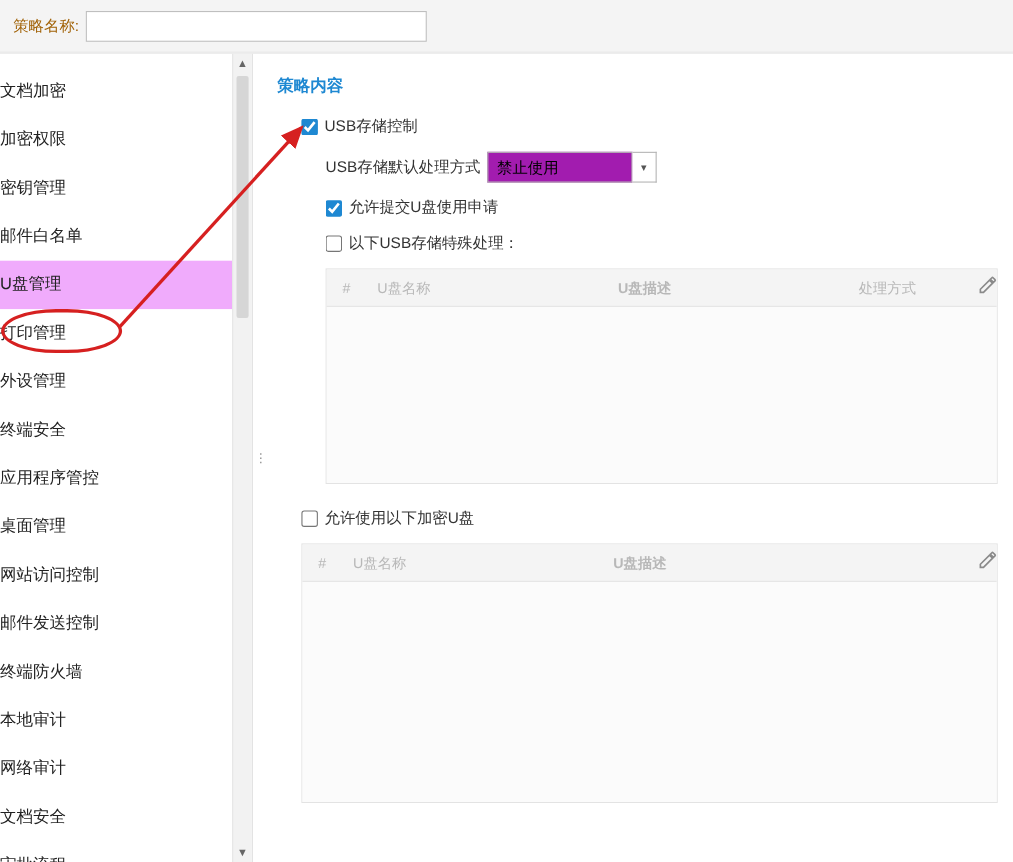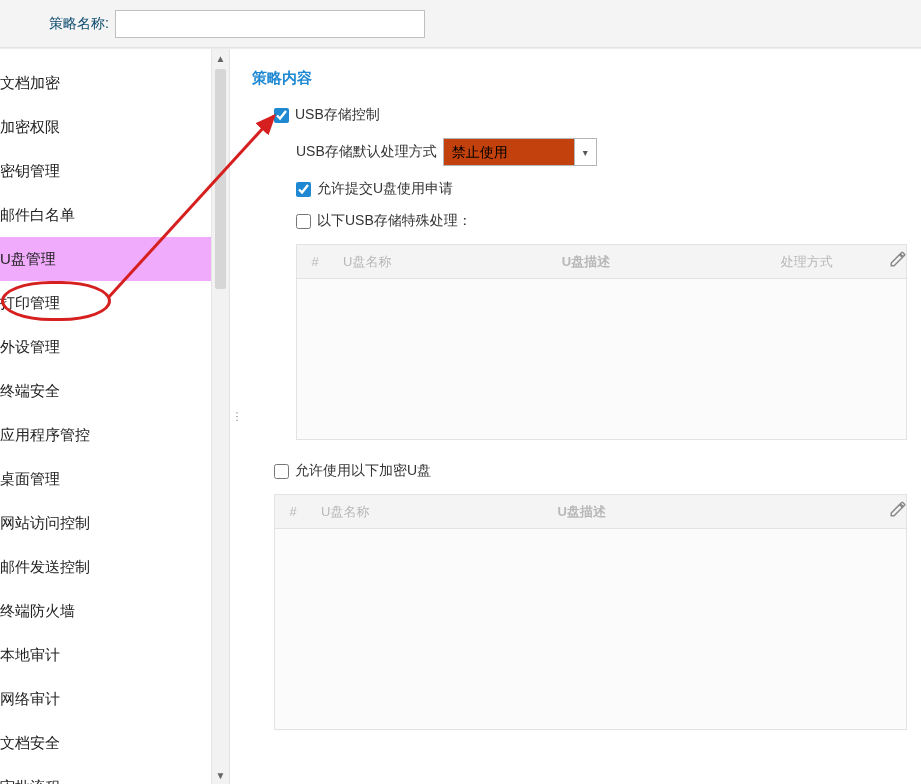--- a/index.html
+++ b/index.html
@@ -14,21 +14,21 @@
 
   
   .top-strip {
     height: 48px;
     background: #f4f4f4;
     border-bottom: 1px solid #e3e3e3;
     display: flex;
     align-items: center;
     padding: 0 12px;
   }
-  .top-label { font-size: 14px; color: #0c4a6e; margin-right: 6px; margin-left: 37px; }
+  .top-label { font-size: 14px; color: #a16207; margin-right: 6px; }
   .policy-input {
     width: 310px; height: 28px;
     border: 1px solid #bfbfbf;
     background: #fff;
     padding: 0 6px;
     font-size: 14px;
   }
 
   
   .body-row {
@@ -114,21 +114,21 @@
     accent-color: #1e88d2;
   }
   .sel-wrap { display: inline-flex; margin-left: 6px; }
   select {
     height: 28px;
     border: 1px solid #b5b5b5;
     font-size: 14px;
     padding: 0 6px 0 8px;
     min-width: 132px;
     appearance: none;
-    background: #c2410c;
+    background: #a21caf;
   }
   .sel-btn {
     width: 22px; height: 28px;
     border: 1px solid #b5b5b5; border-left: none;
     display: flex; align-items: center; justify-content: center;
     font-size: 10px; color: #555; background: #fff;
     cursor: pointer;
   }
 
   

